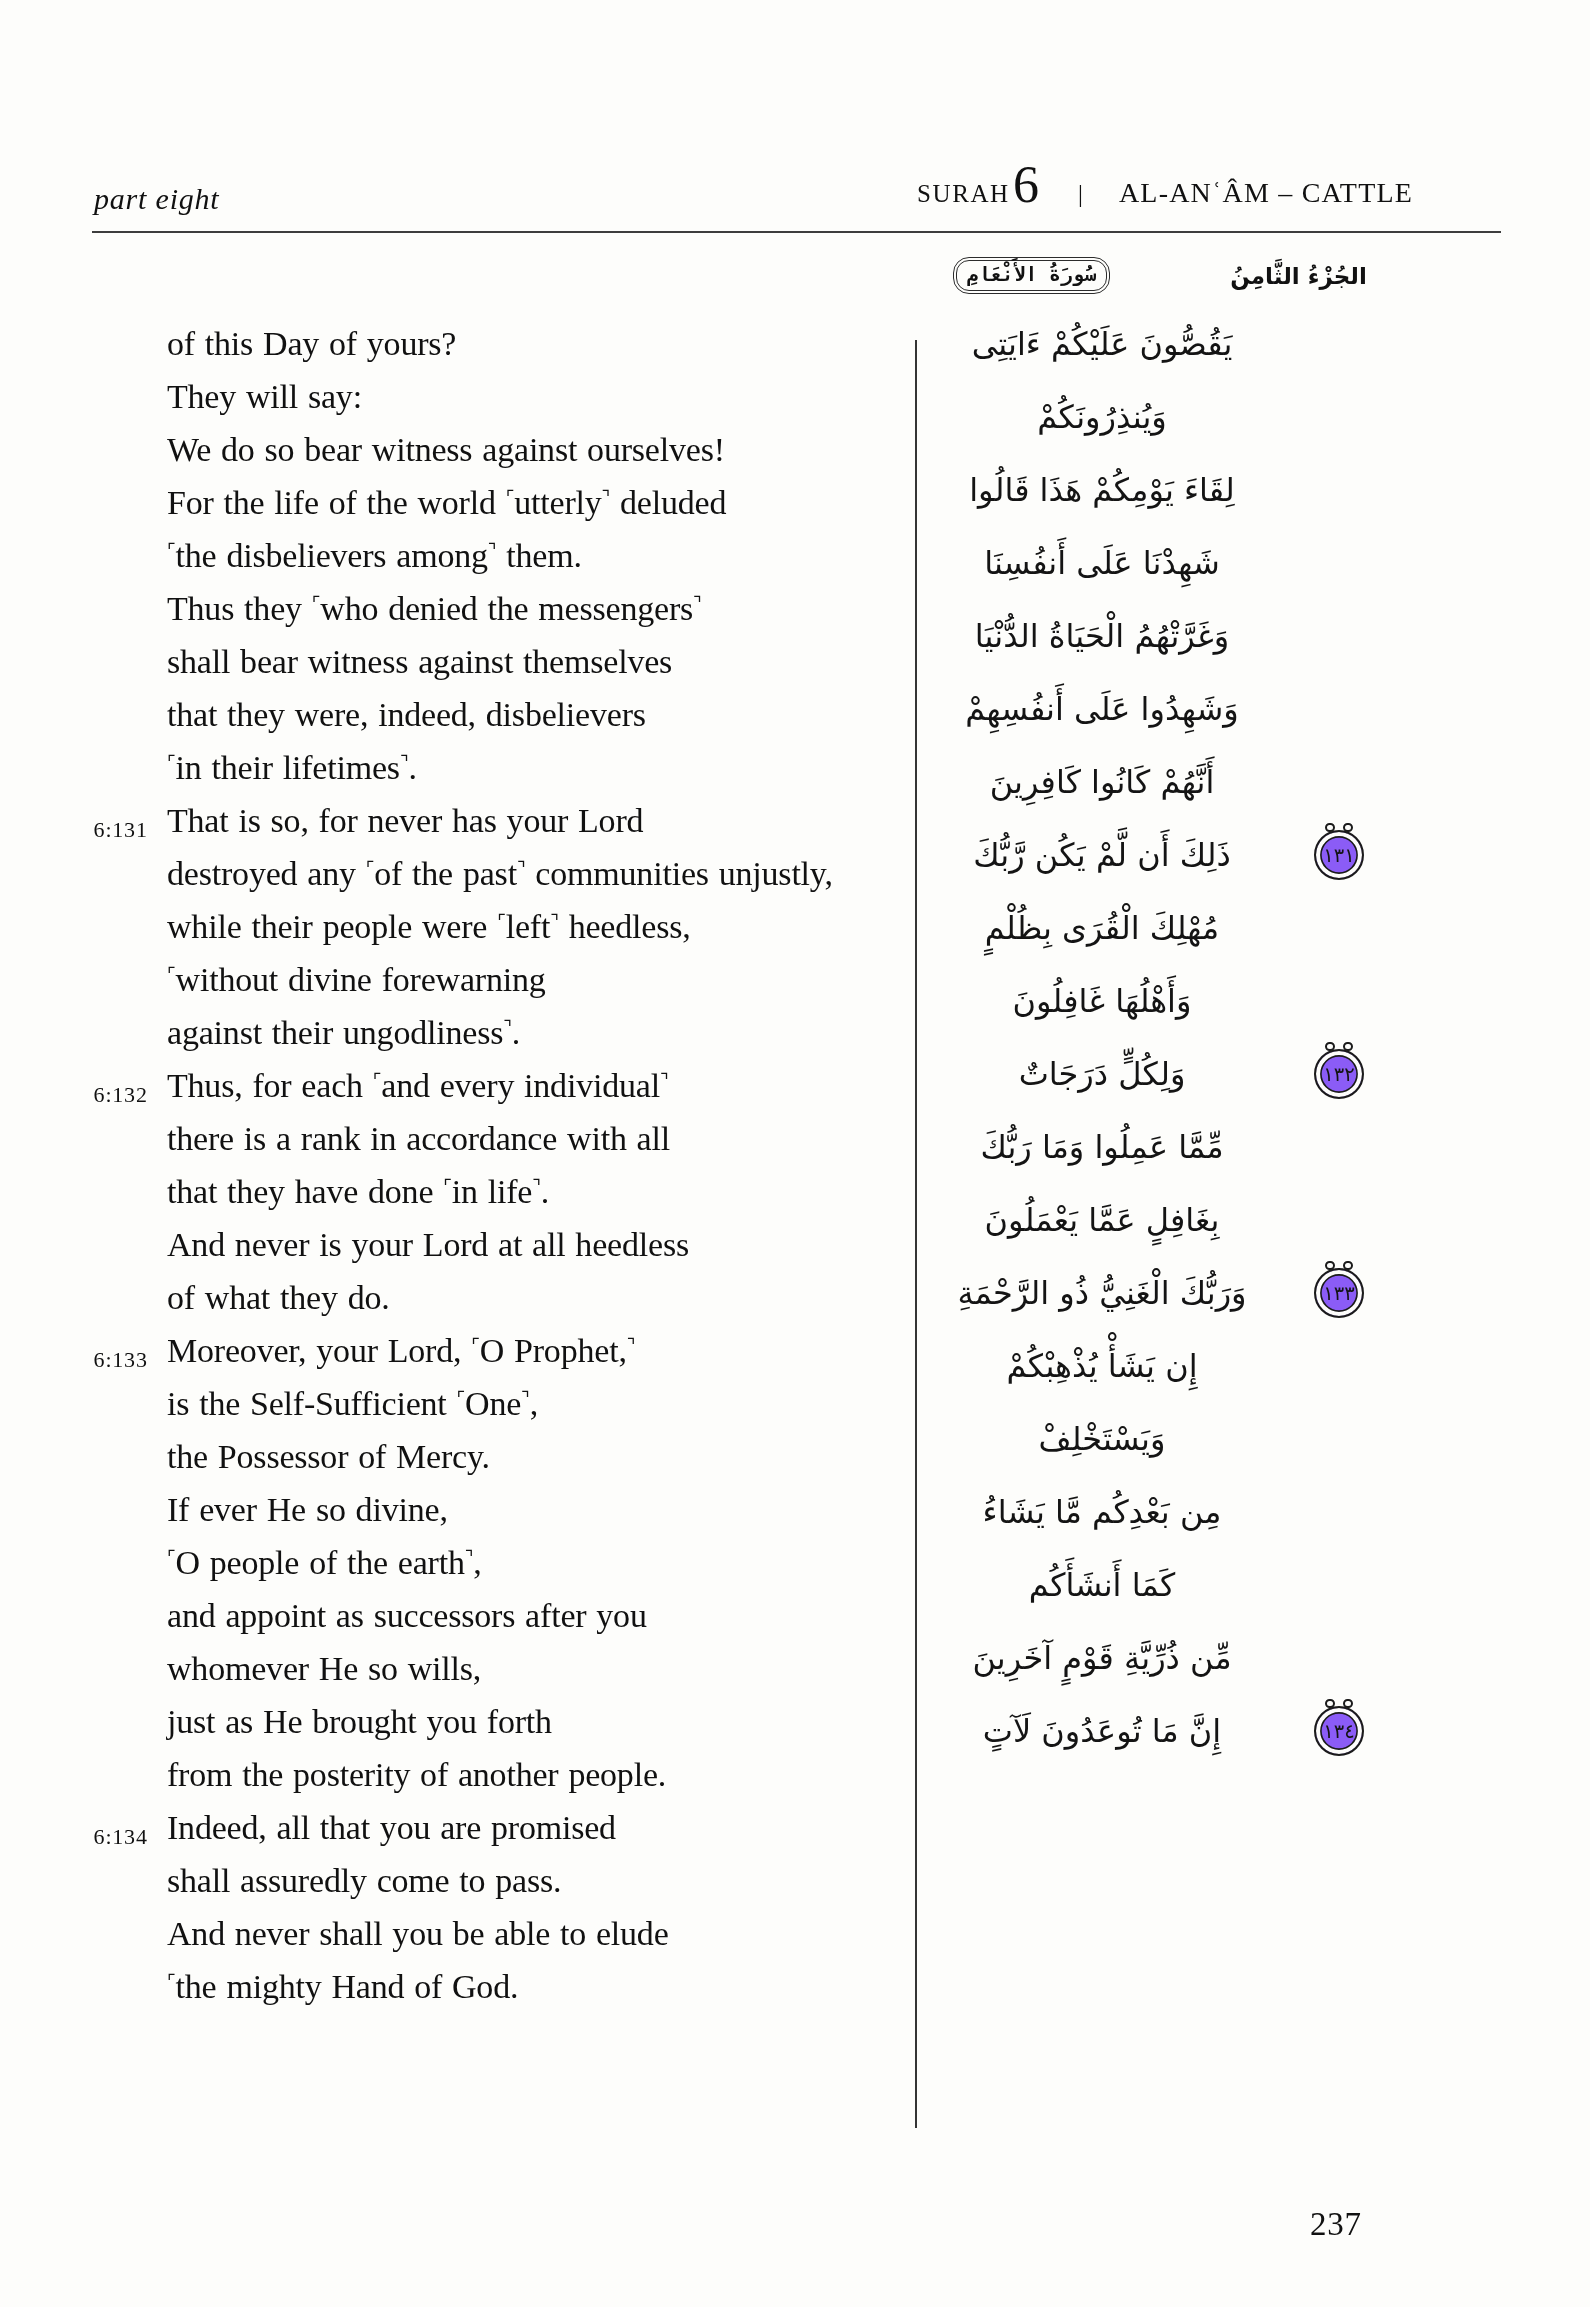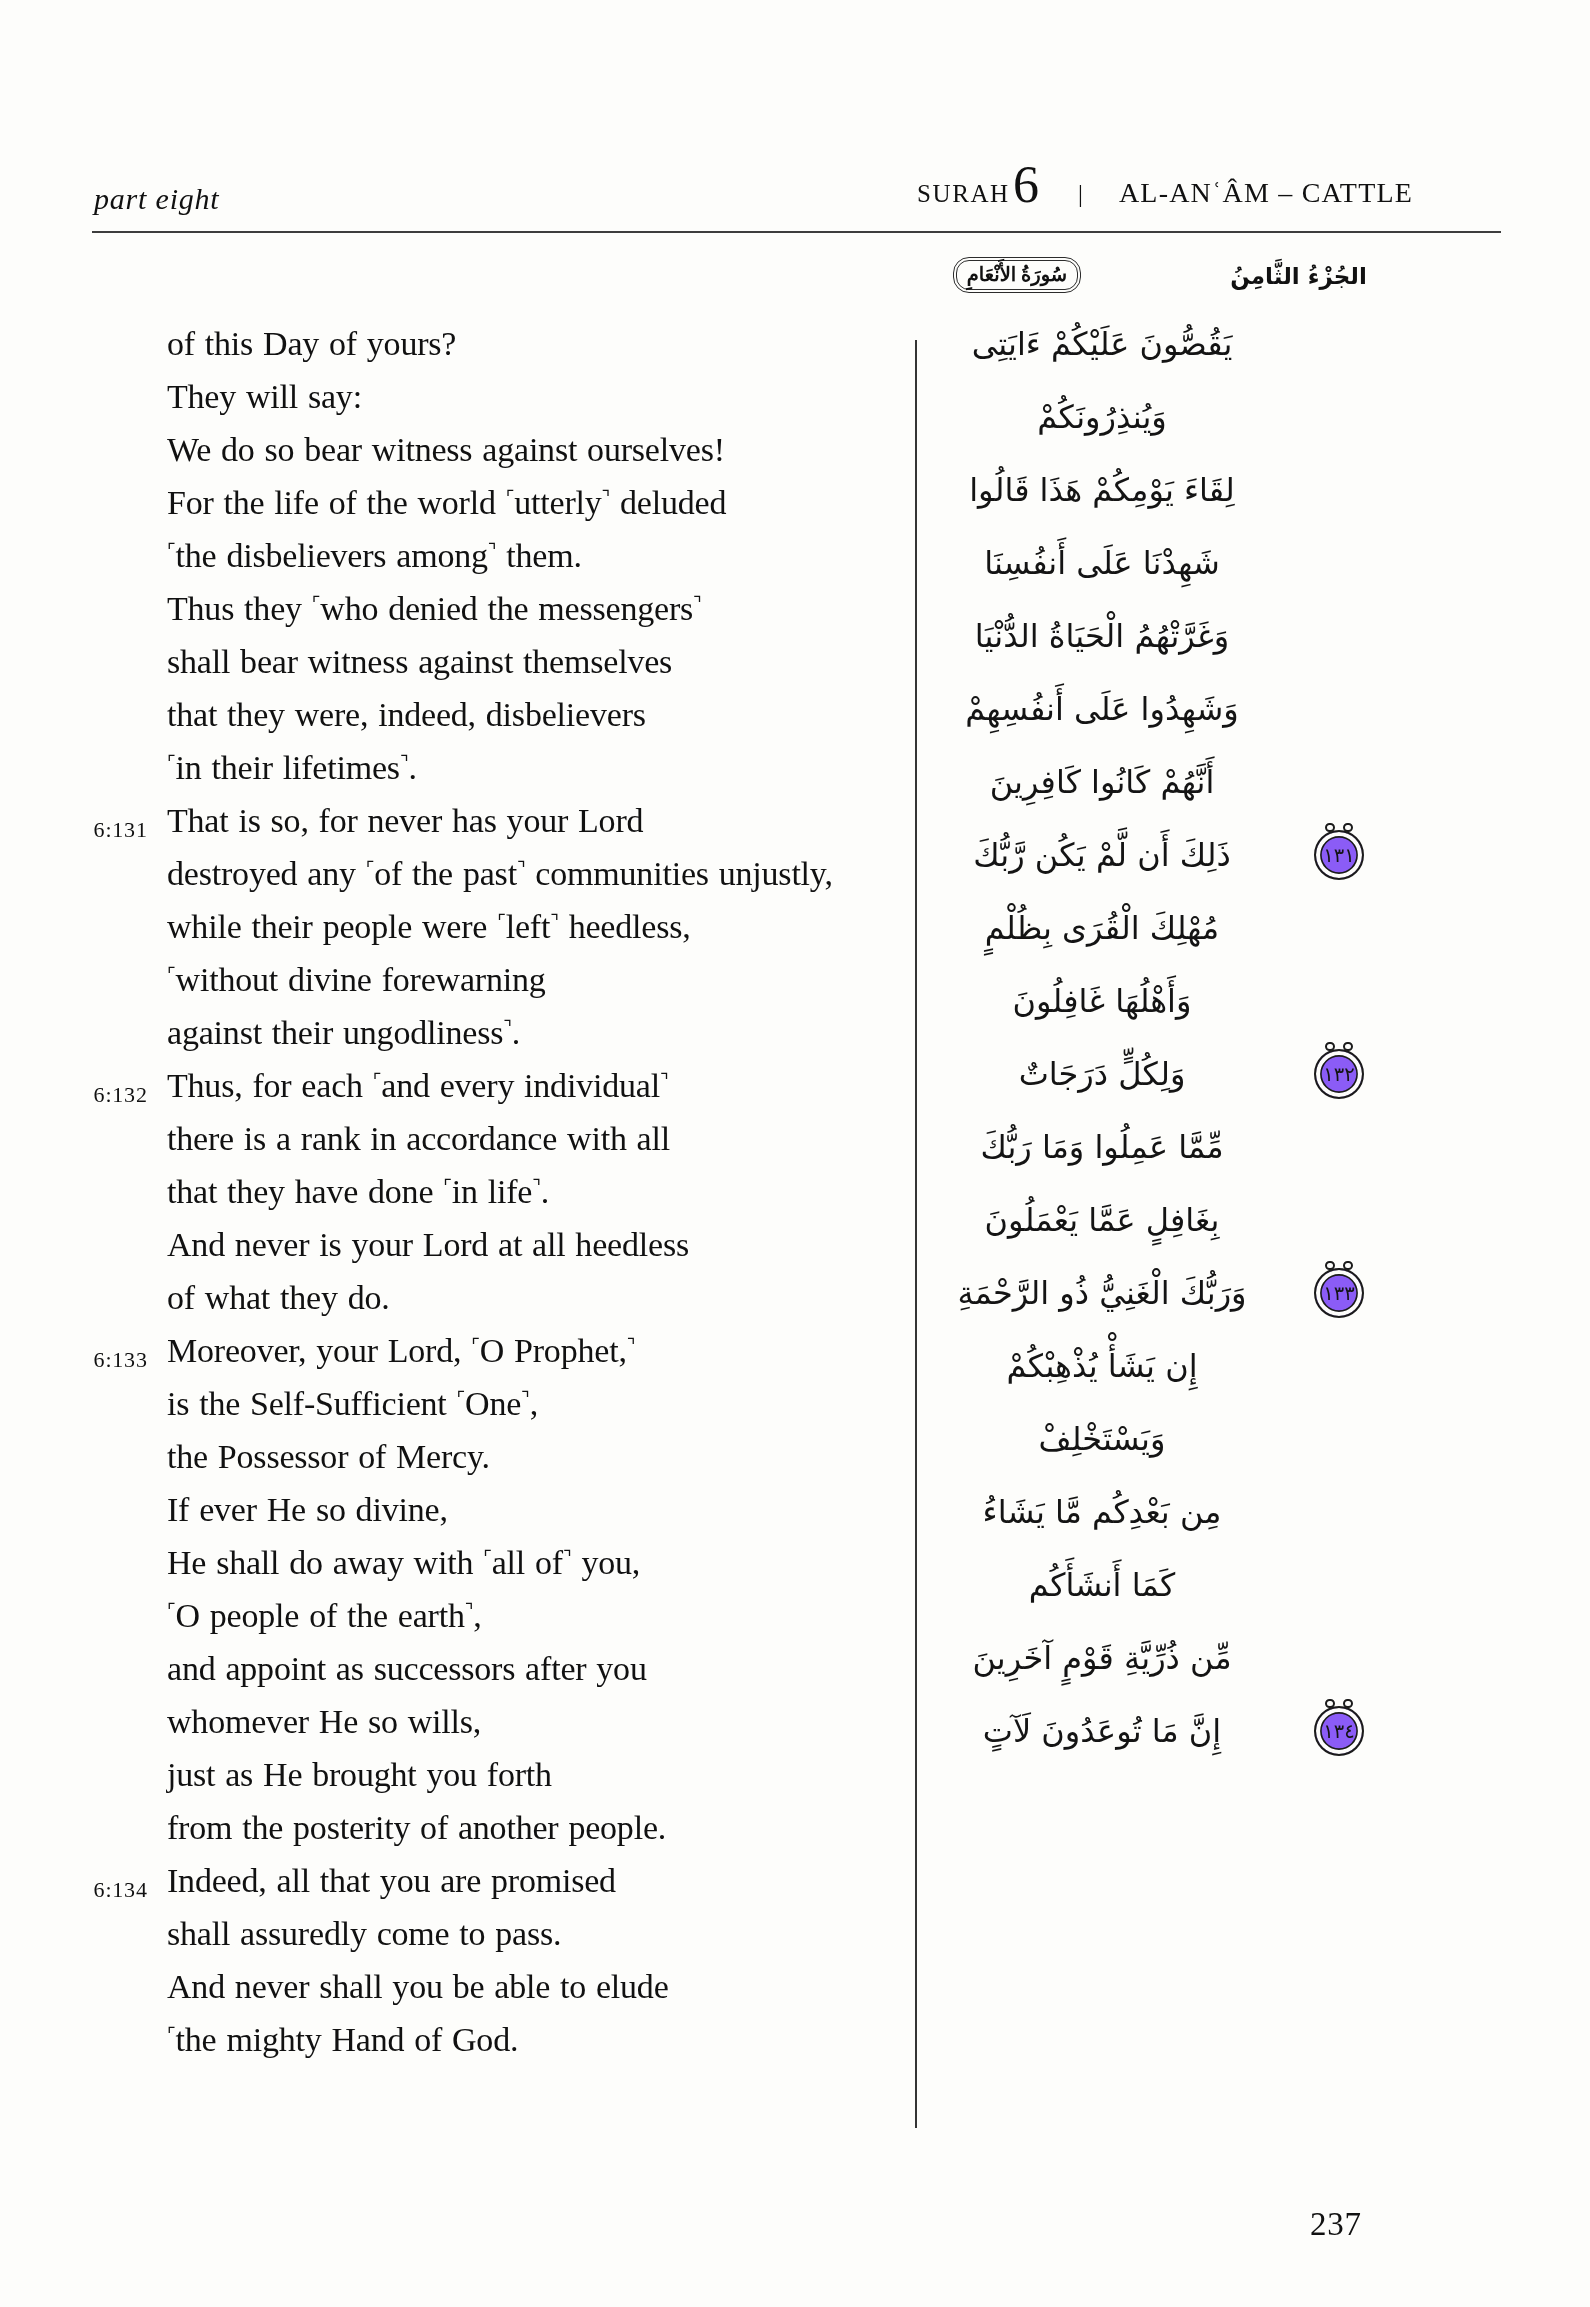--- a/index.html
+++ b/index.html
@@ -36,21 +36,21 @@
     text-align:center; direction:rtl;
     font-family:"DejaVu Sans", sans-serif;
     font-size:23px; font-weight:bold;
   }
   .arabic-surah-frame {
     position:absolute; left:956px; top:260px;
     padding:1.6px 9.8px 3.3px 9.8px;
     border:1.6px solid #2c2c2c; border-radius:13px;
     outline:0.8px solid #2c2c2c; outline-offset:2.4px;
     direction:rtl;
-    font-family:Liberation Serif, serif;
+    font-family:Liberation Mono, monospace;
     font-size:19.5px; font-weight:bold;
   }
 
   
   .vertical-divider {
     position:absolute; left:915px; top:340px;
     width:1.6px; height:1788px; background:#343434;
   }
 
   
@@ -142,21 +142,20 @@
     <div class="eng-line"><span class="line-text">against their ungodliness<span class="hb">⌝</span>.</span></div>
     <div class="eng-line"><span class="verse-num">6:132</span><span class="line-text">Thus, for each <span class="hb">⌜</span>and every individual<span class="hb">⌝</span></span></div>
     <div class="eng-line"><span class="line-text">there is a rank in accordance with all</span></div>
     <div class="eng-line"><span class="line-text">that they have done <span class="hb">⌜</span>in life<span class="hb">⌝</span>.</span></div>
     <div class="eng-line"><span class="line-text">And never is your Lord at all heedless</span></div>
     <div class="eng-line"><span class="line-text">of what they do.</span></div>
     <div class="eng-line gap-before"><span class="verse-num">6:133</span><span class="line-text">Moreover, your Lord, <span class="hb">⌜</span>O Prophet,<span class="hb">⌝</span></span></div>
     <div class="eng-line"><span class="line-text">is the Self-Sufficient <span class="hb">⌜</span>One<span class="hb">⌝</span>,</span></div>
     <div class="eng-line"><span class="line-text">the Possessor of Mercy.</span></div>
     <div class="eng-line"><span class="line-text">If ever He so divine,</span></div>
-    <div class="eng-line"><span class="line-text">He shall do away with <span class="hb">⌜</span>all of<span class="hb">⌝</span> you,</span></div>
     <div class="eng-line"><span class="line-text"><span class="hb">⌜</span>O people of the earth<span class="hb">⌝</span>,</span></div>
     <div class="eng-line"><span class="line-text">and appoint as successors after you</span></div>
     <div class="eng-line"><span class="line-text">whomever He so wills,</span></div>
     <div class="eng-line"><span class="line-text">just as He brought you forth</span></div>
     <div class="eng-line"><span class="line-text">from the posterity of another people.</span></div>
     <div class="eng-line"><span class="verse-num">6:134</span><span class="line-text">Indeed, all that you are promised</span></div>
     <div class="eng-line"><span class="line-text">shall assuredly come to pass.</span></div>
     <div class="eng-line"><span class="line-text">And never shall you be able to elude</span></div>
     <div class="eng-line"><span class="line-text"><span class="hb">⌜</span>the mighty Hand of God.</span></div>
   </div>

